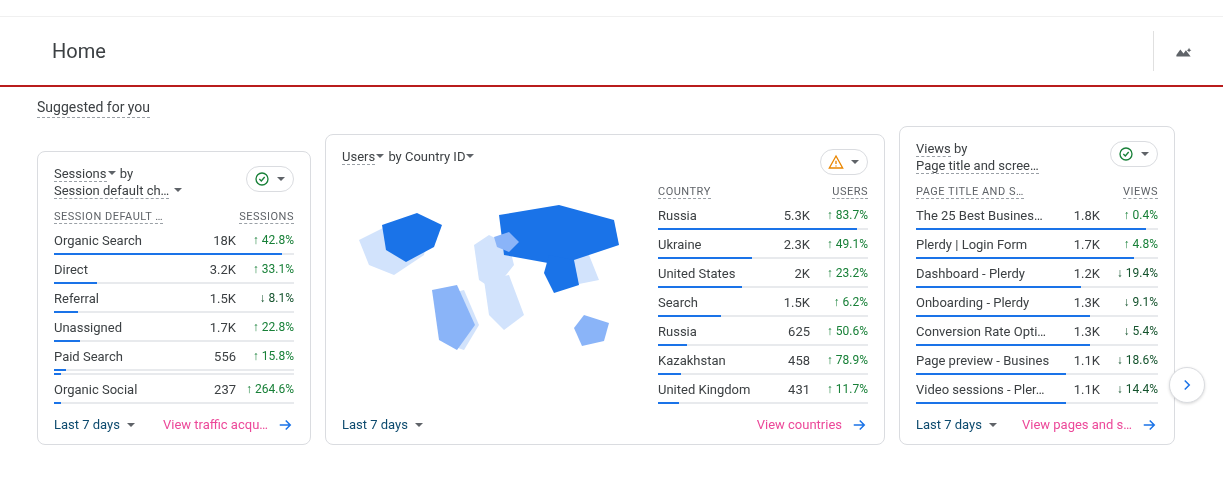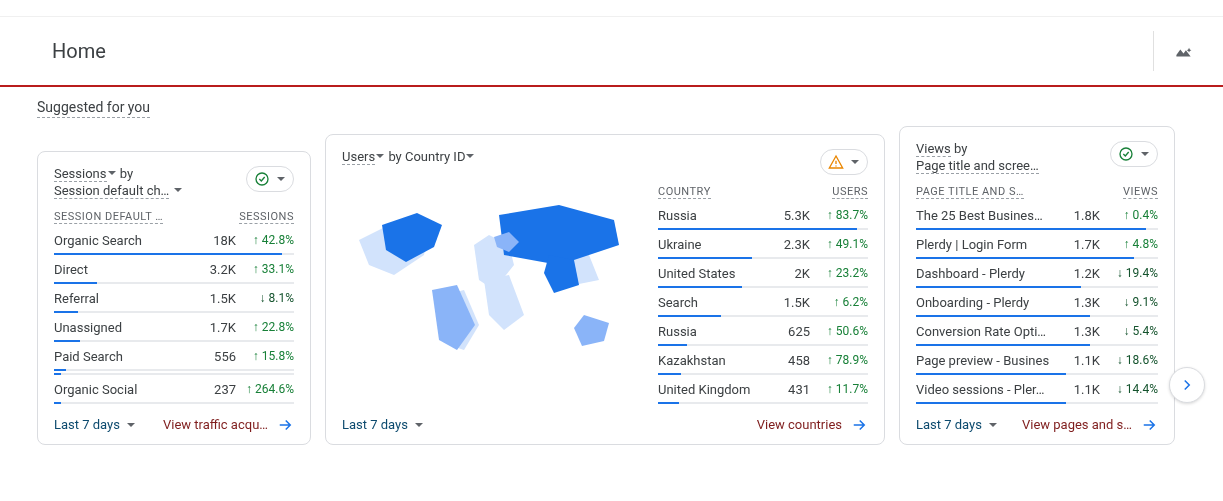--- a/index.html
+++ b/index.html
@@ -25,21 +25,21 @@
   .data-row { display: flex; align-items: center; justify-content: space-between; font-size: 13px; padding: 5px 0; }
   .data-row .label { flex: 1; white-space: nowrap; overflow: hidden; text-overflow: ellipsis; }
   .data-row .value { width: 46px; text-align: right; color: #3c4043; }
   .data-row .delta { width: 58px; text-align: right; font-size: 12px; }
   .delta.up { color: #188038; }
   .delta.down { color: #14532d; }
   .row-underline { height: 2px; background: linear-gradient(to right, #1a73e8 0%, #1a73e8 var(--p,10%), #e8eaed var(--p,10%), #e8eaed 100%); margin-bottom: 2px; }
   .card-body { flex: 1; }
   .card-footer { display: flex; align-items: center; justify-content: space-between; padding-top: 10px; }
   .footer-left { font-size: 13px; color: #0c4a6e; display: flex; align-items: center; gap: 6px; }
-  .footer-link { color: #7f1d1d; font-size: 13px; display: flex; align-items: center; gap: 8px; cursor: pointer; white-space: nowrap; overflow: hidden; text-overflow: ellipsis; max-width: 160px; }
+  .footer-link { color: #ec4899; font-size: 13px; display: flex; align-items: center; gap: 8px; cursor: pointer; white-space: nowrap; overflow: hidden; text-overflow: ellipsis; max-width: 160px; }
   .footer-link span { overflow: hidden; text-overflow: ellipsis; }
   .card2-body { display: flex; gap: 12px; align-items: flex-start; flex: 1; }
   .map-area { flex: 1; display: flex; align-items: center; justify-content: center; padding-top: 10px; }
   .country-table { width: 210px; }
   .next-btn { position: absolute; right: 18px; top: 280px; width: 36px; height: 36px; border-radius: 50%; background: #fff; border: 1px solid #dadce0; display: flex; align-items: center; justify-content: center; box-shadow: 0 1px 3px rgba(0,0,0,0.15); cursor: pointer; }
   .rel-wrap { position: relative; }
 </style>
 </head>
 <body>
 

